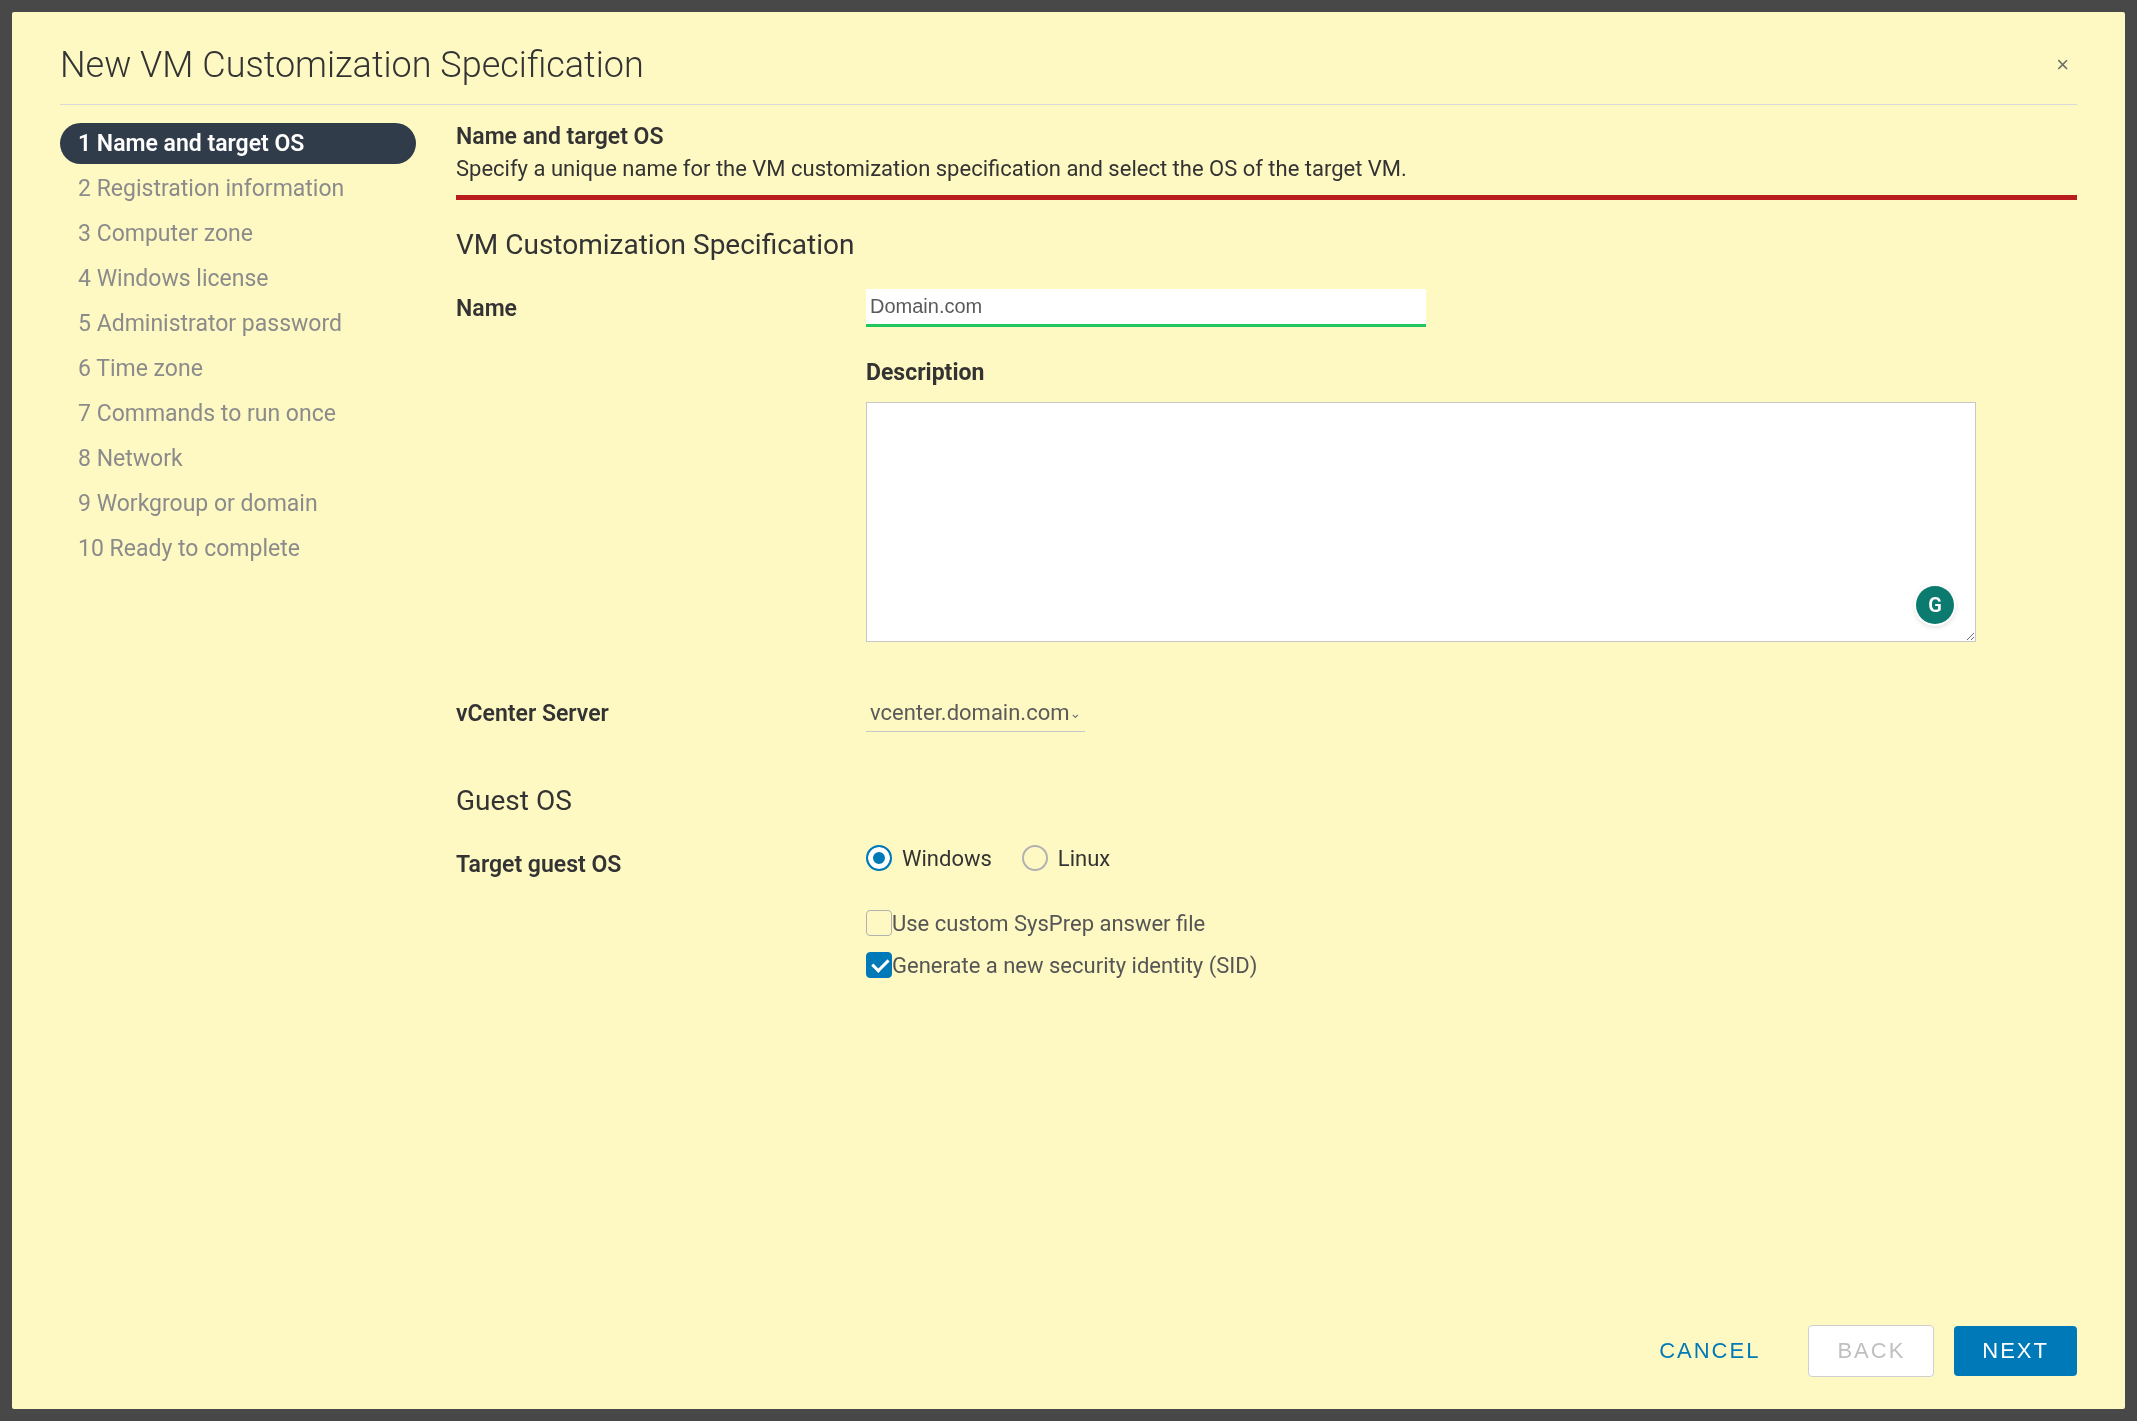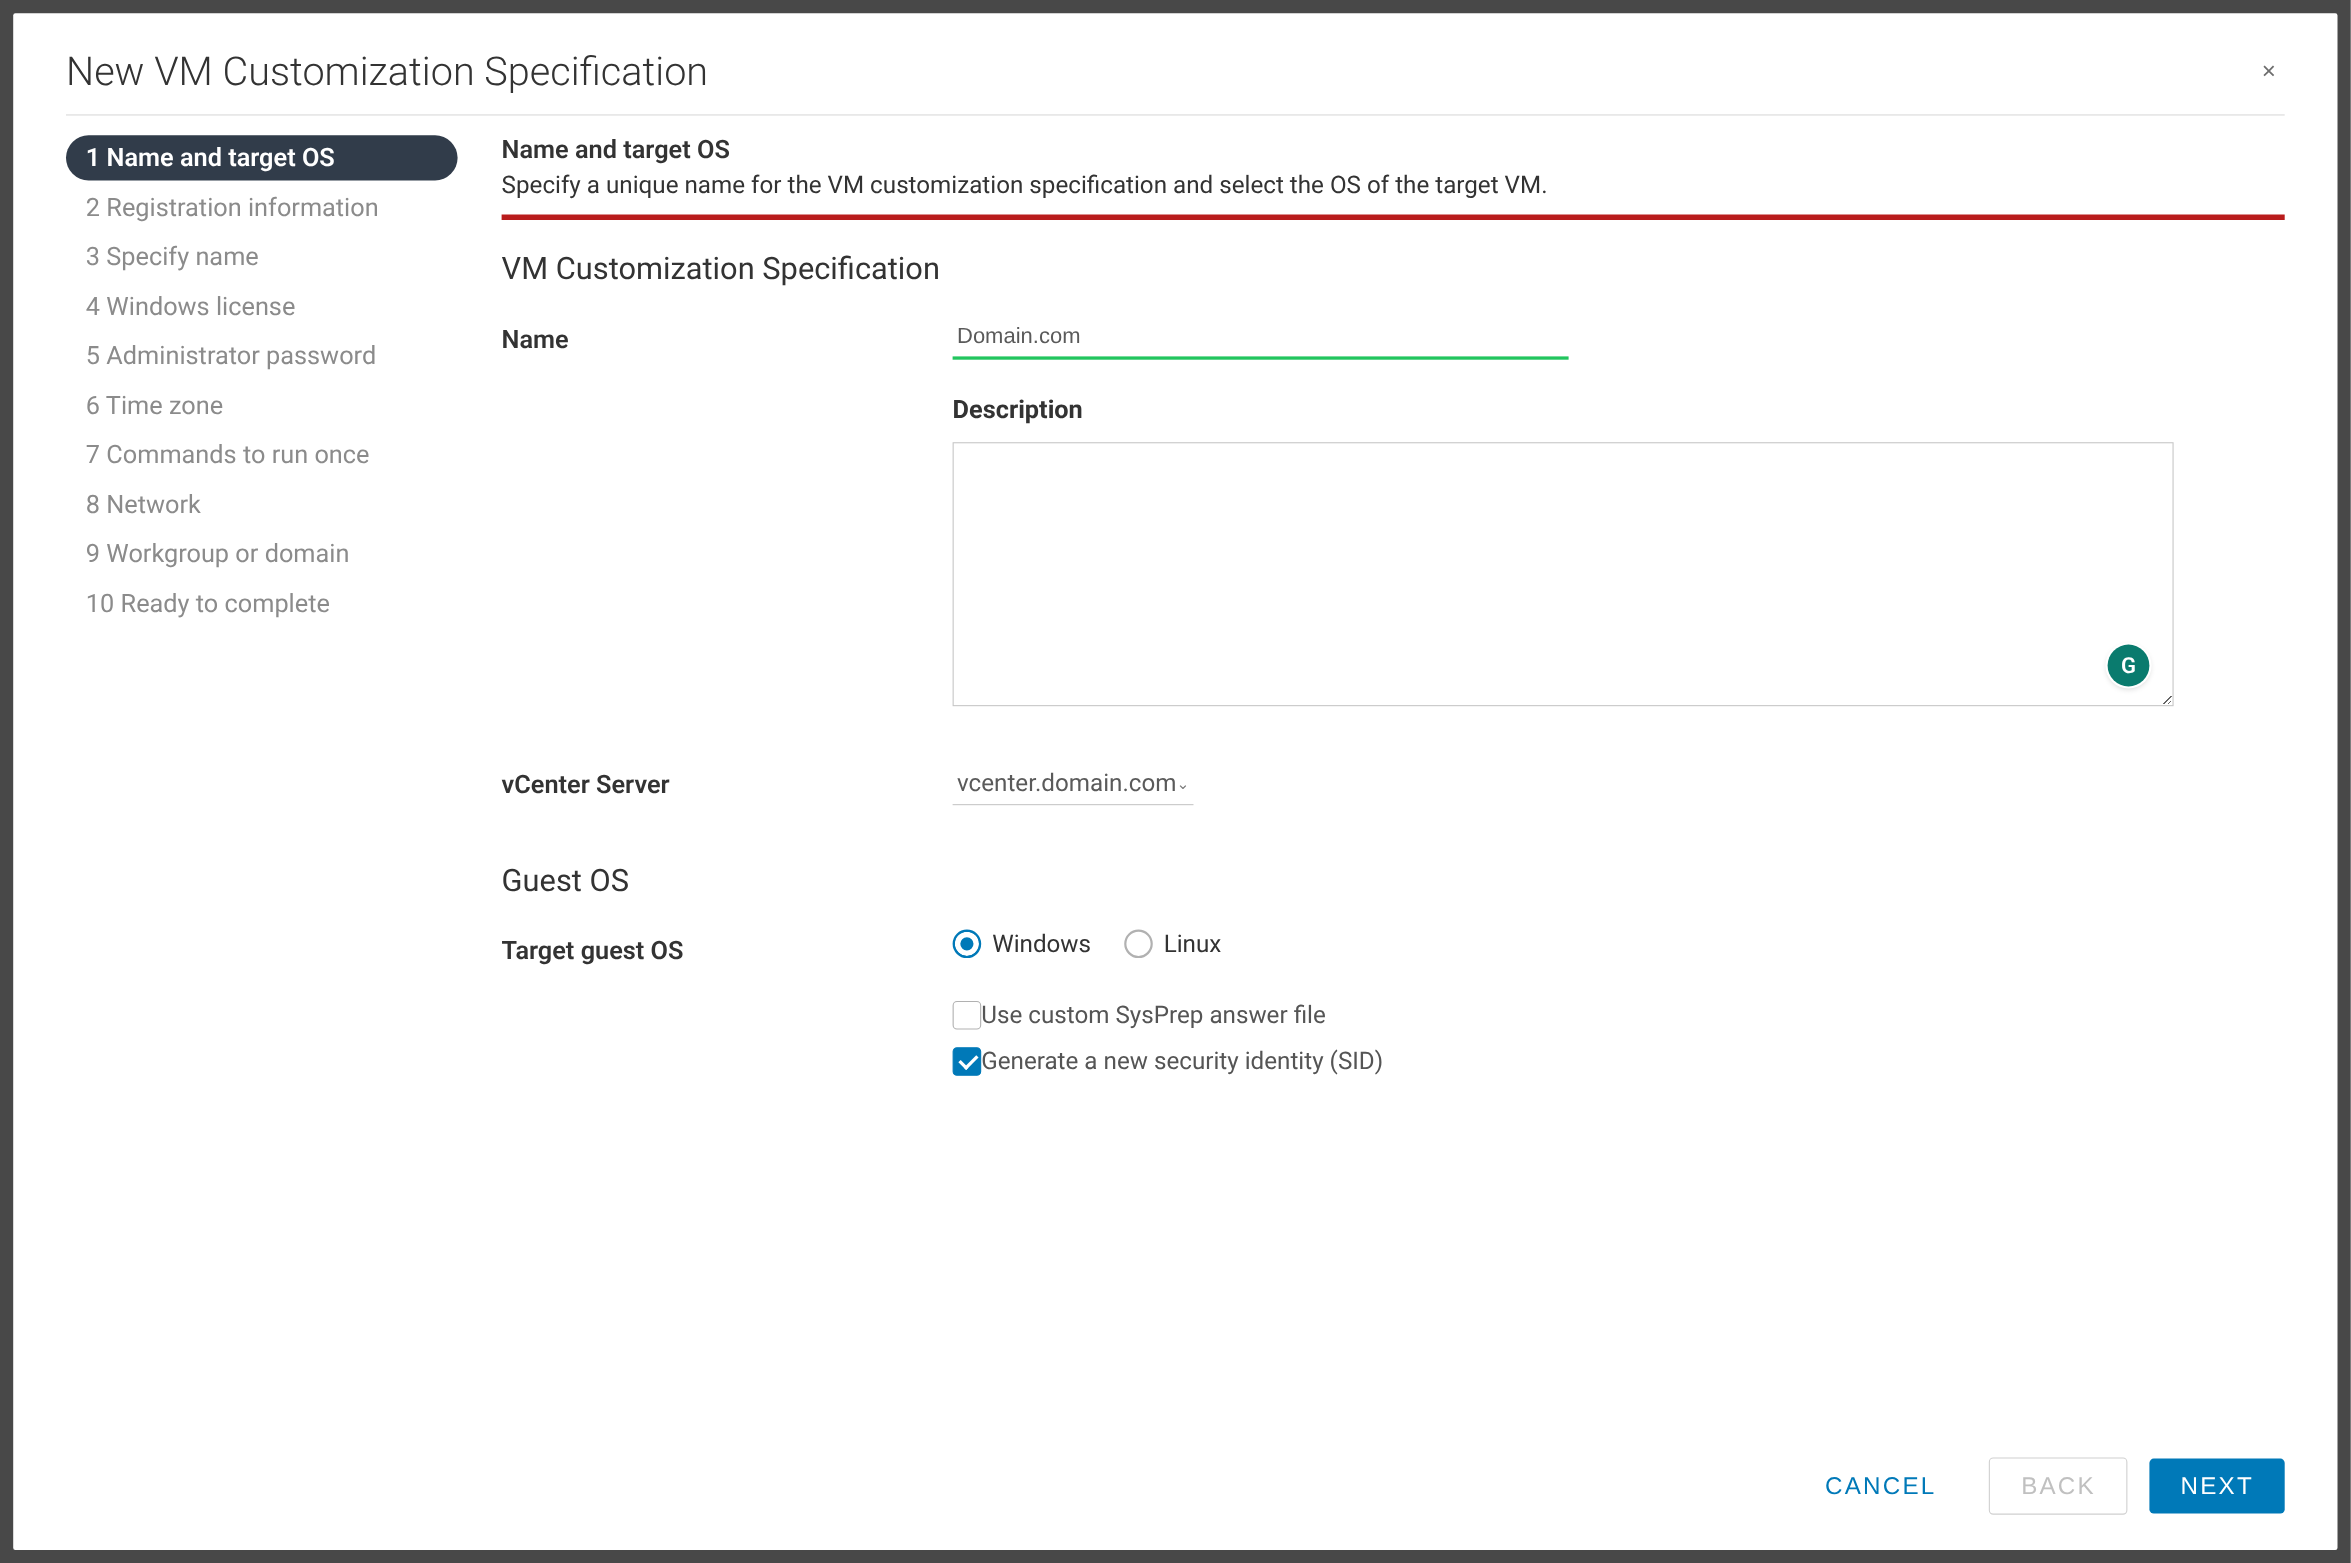--- a/index.html
+++ b/index.html
@@ -5,21 +5,21 @@
     * { box-sizing: border-box; margin: 0; padding: 0; }
     body {
       font-family: -apple-system, BlinkMacSystemFont, "Segoe UI", Roboto, "Helvetica Neue", Arial, sans-serif;
       background: #484848;
       padding: 12px;
       width: 2137px;
       height: 1421px;
       transform-origin: top left;
     }
     .modal {
-      background: #ffffff;
+      background: #fef9c3;
       width: 100%;
       height: 100%;
       border-radius: 2px;
       padding: 32px 48px 32px 48px;
       display: flex;
       flex-direction: column;
       color: #333;
     }
     .modal-header {
       display: flex;
@@ -267,21 +267,21 @@
       <div class="step active">
         <span>1</span>
         <span>Name and target OS</span>
       </div>
       <div class="step">
         <span>2</span>
         <span>Registration information</span>
       </div>
       <div class="step">
         <span>3</span>
-        <span>Specify name</span>
+        <span>Computer zone</span>
       </div>
       <div class="step">
         <span>4</span>
         <span>Windows license</span>
       </div>
       <div class="step">
         <span>5</span>
         <span>Administrator password</span>
       </div>
       <div class="step">

